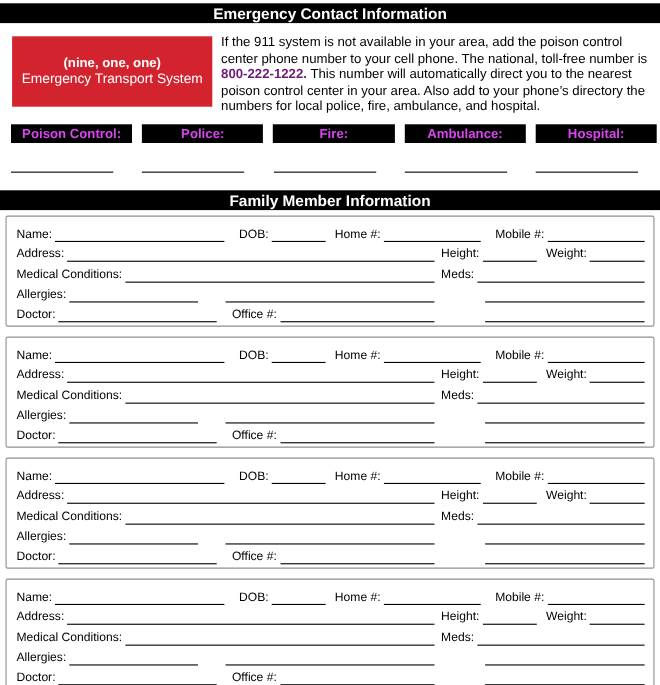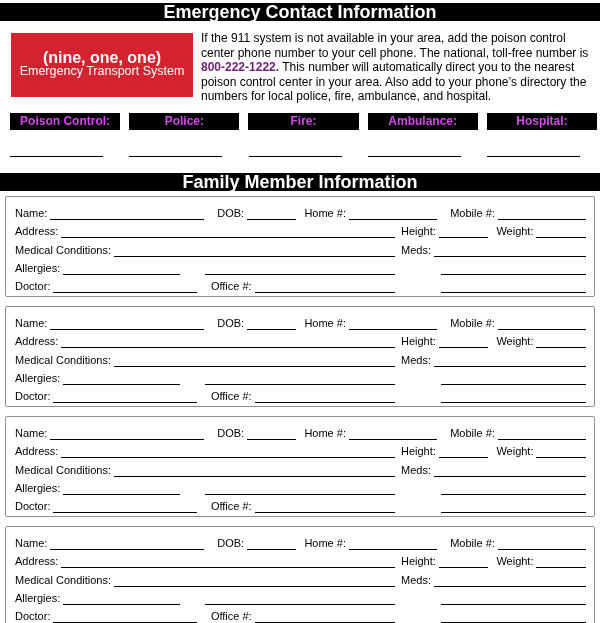--- a/index.html
+++ b/index.html
@@ -5,35 +5,35 @@
   * { margin:0; padding:0; box-sizing:border-box; }
   html,body { background:#fff; }
   body {
     width:600px; height:623px; overflow:hidden; position:relative;
     font-family:"Liberation Sans", sans-serif; color:#000;
   }
   .page { width:600px; height:623px; overflow:hidden; }
 
   
   .bar {
-    background:#000; color:#fff; font-weight:bold; font-size:18px;
+    background:#000; color:#fff; font-weight:bold; font-size:14px;
     height:18px; line-height:18px; text-align:center; width:600px;
   }
   .bar.top { margin-top:3px; }
   .bar.family { margin-top:16px; }
 
   
   .intro { display:flex; margin-top:12px; height:73px; }
   .red-box {
     background:#d2232e; color:#fff; width:182px; height:64px; margin-left:11px;
     display:flex; flex-direction:column; justify-content:center; align-items:center;
     text-align:center; flex:none;
   }
   .red-box .big { font-weight:bold; font-size:23px; line-height:25px; letter-spacing:1px; }
-  .red-box .sub { font-weight:bold; font-size:16px; line-height:13px; }
+  .red-box .sub { font-weight:bold; font-size:12px; line-height:13px; }
   .red-box .caption { font-weight:normal; font-size:12.5px; line-height:15px; }
   .intro-text {
     font-size:12px; line-height:14.5px; margin-left:8px; width:396px; margin-top:-2px;
   }
   .intro-text .phone { color:#701a75; font-weight:bold; }
 
   
   .contact-row {
     display:flex; gap:9px; margin:7px 3px 0 10px; width:587px;
   }

